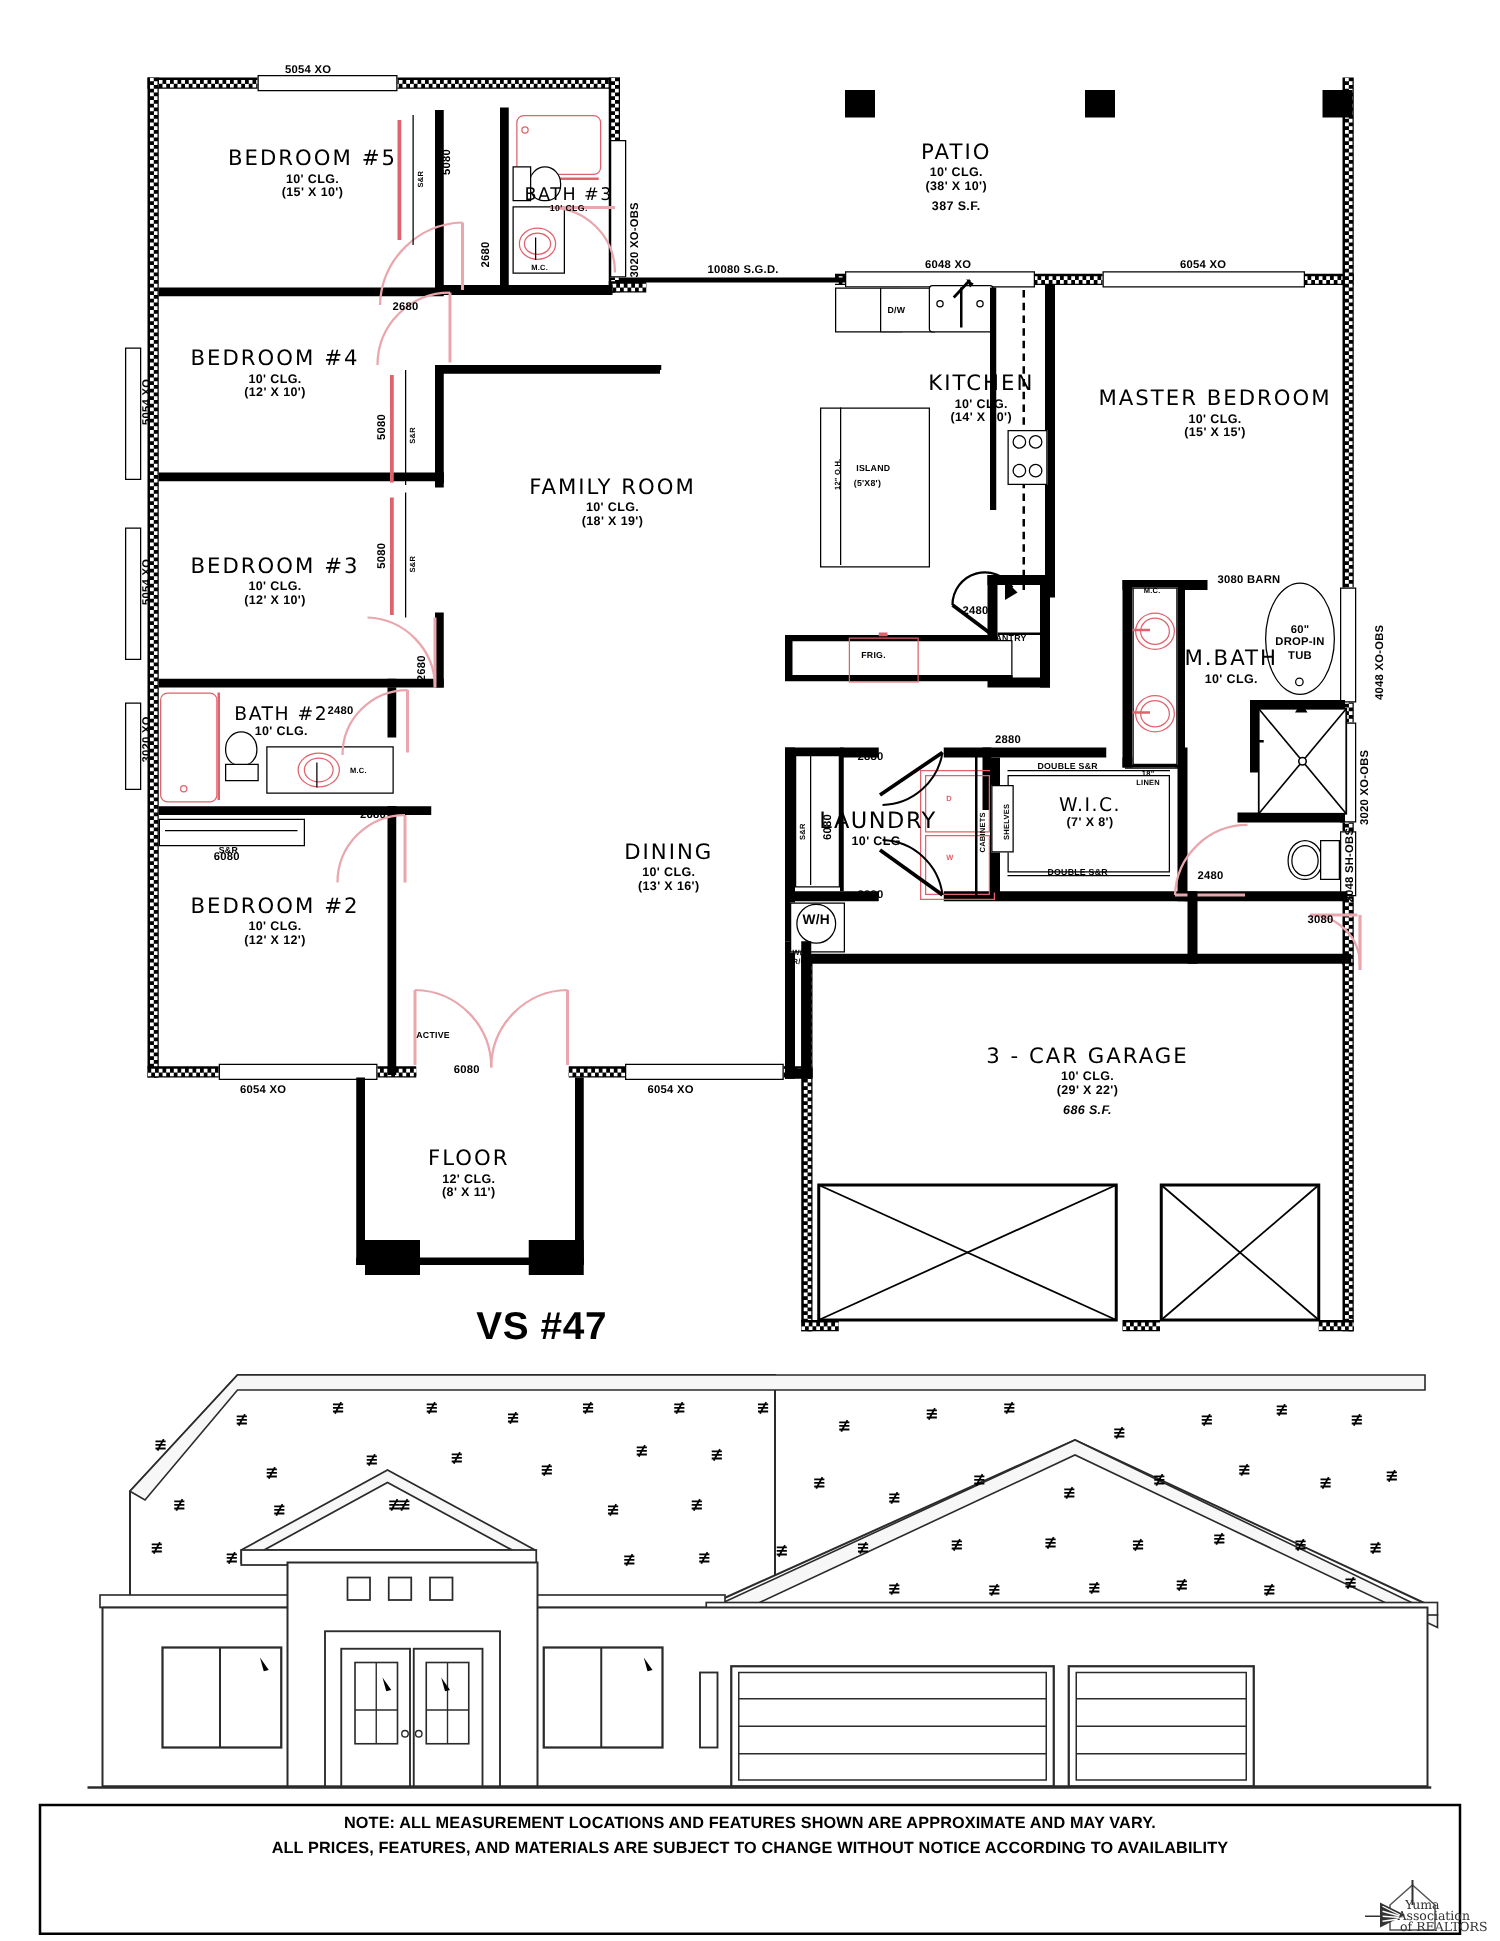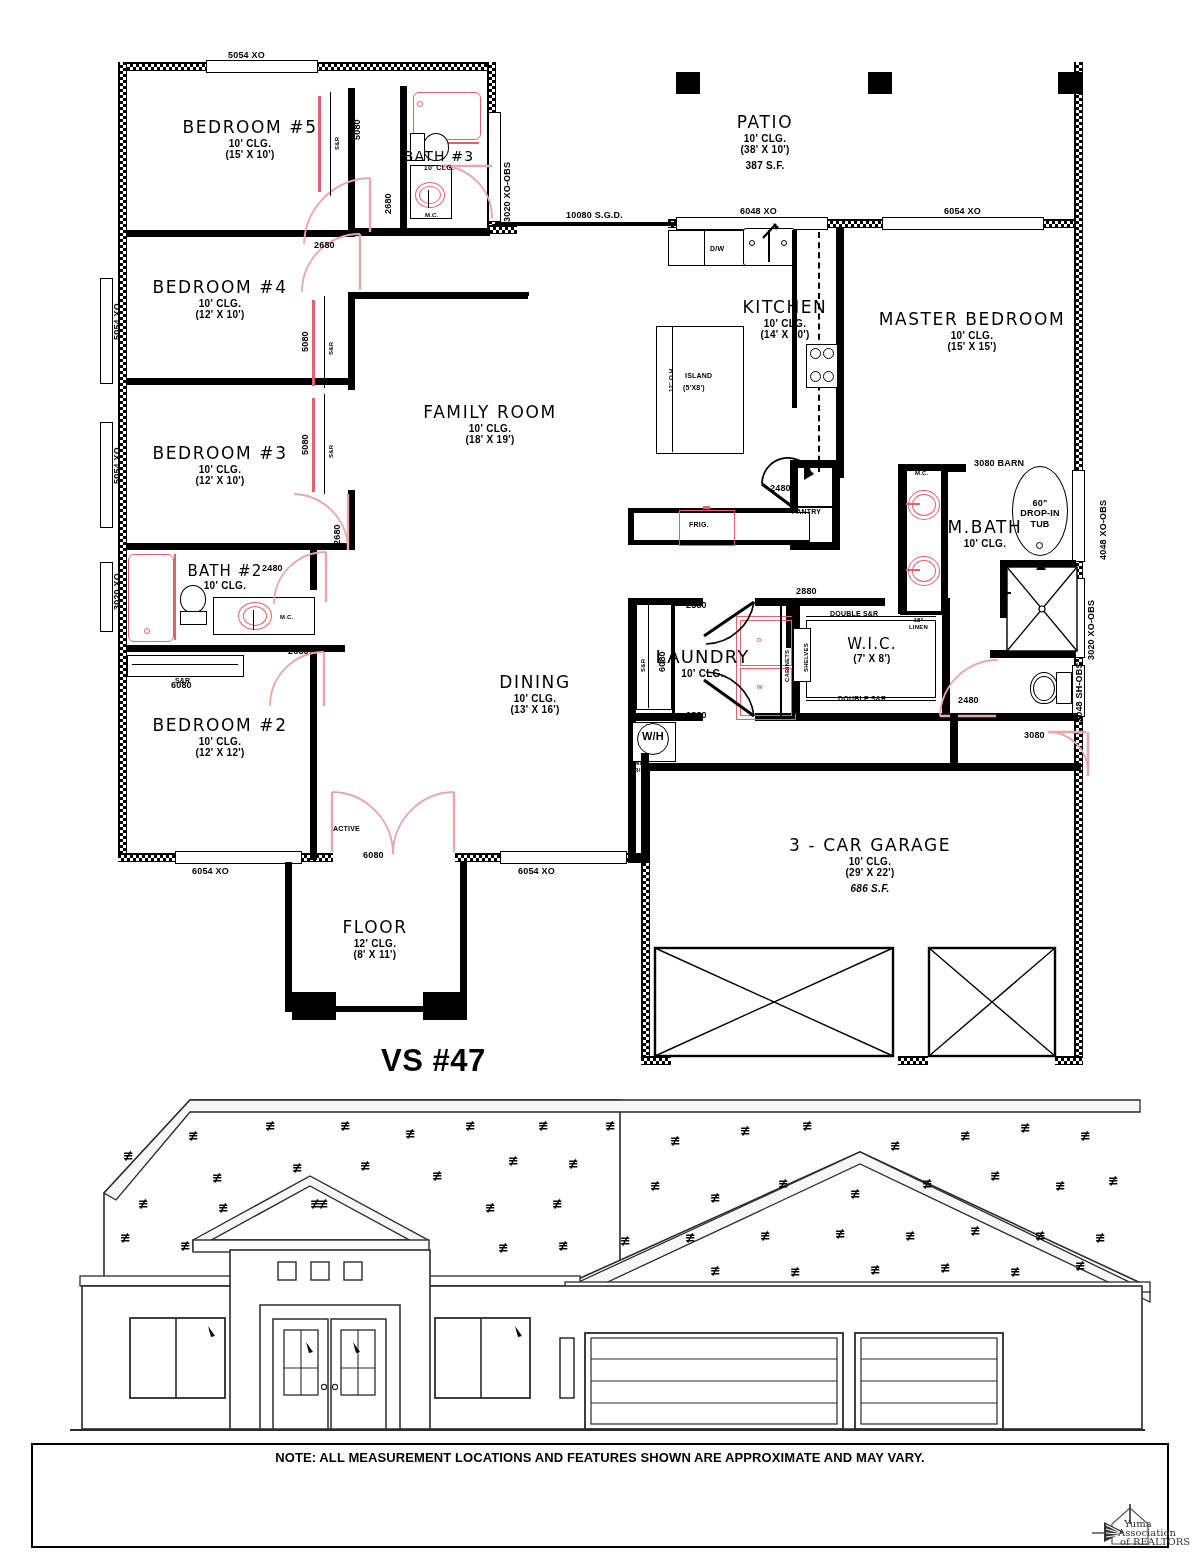--- a/index.html
+++ b/index.html
@@ -330,29 +330,29 @@
     <div class="rlabel" style="left:115px;top:444px;width:210px;">
       <div class="rname">BEDROOM #3</div>
       <div class="rsub">10' CLG.</div>
       <div class="rsub">(12' X 10')</div>
     </div>
     <div class="rlabel" style="left:115px;top:716px;width:210px;">
       <div class="rname">BEDROOM #2</div>
       <div class="rsub">10' CLG.</div>
       <div class="rsub">(12' X 12')</div>
     </div>
-    <div class="rlabel" style="left:384px;top:148px;width:110px;">
+    <div class="rlabel" style="left:400px;top:148px;width:110px;">
       <div class="rname sm" style="font-size:14px;">BATH #3</div>
       <div class="rsub" style="font-size:7px;">10' CLG.</div>
     </div>
     <div class="rlabel" style="left:150px;top:563px;width:150px;">
       <div class="rname sm">BATH #2</div>
       <div class="rsub">10' CLG.</div>
     </div>
-    <div class="rlabel" style="left:390px;top:403px;width:200px;">
+    <div class="rlabel" style="left:390px;top:381px;width:200px;">
       <div class="rname">FAMILY ROOM</div>
       <div class="rsub">10' CLG.</div>
       <div class="rsub">(18' X 19')</div>
     </div>
     <div class="rlabel" style="left:450px;top:673px;width:170px;">
       <div class="rname">DINING</div>
       <div class="rsub">10' CLG.</div>
       <div class="rsub">(13' X 16')</div>
     </div>
     <div class="rlabel" style="left:700px;top:298px;width:170px;">
@@ -430,21 +430,21 @@
     <div class="tag" style="left:740px;top:206px;">6048 XO</div>
     <div class="tag" style="left:944px;top:206px;">6054 XO</div>
     <div class="tag vert" style="left:112px;top:340px;transform:rotate(-90deg);">5054 XO</div>
     <div class="tag vert" style="left:112px;top:484px;transform:rotate(-90deg);">5054 XO</div>
     <div class="tag vert" style="left:112px;top:610px;transform:rotate(-90deg);">3020 XO</div>
     <div class="tag vert" style="left:502px;top:222px;transform:rotate(-90deg);">3020 XO-OBS</div>
     <div class="tag vert" style="left:1098px;top:560px;transform:rotate(-90deg);">4048 XO-OBS</div>
     <div class="tag vert" style="left:1086px;top:660px;transform:rotate(-90deg);">3020 XO-OBS</div>
     <div class="tag vert" style="left:1074px;top:722px;transform:rotate(-90deg);">2048 SH-OBS</div>
     <div class="tag" style="left:974px;top:458px;">3080 BARN</div>
-    <div class="tag" style="left:1024px;top:730px;text-align:right;">3080</div>
+    <div class="tag" style="left:1046px;top:730px;text-align:right;">3080</div>
     <div class="tag" style="left:192px;top:866px;">6054 XO</div>
     <div class="tag" style="left:518px;top:866px;">6054 XO</div>
     <div class="tag" style="left:363px;top:850px;">6080</div>
     <div class="tag" style="left:171px;top:680px;">6080</div>
     <div class="tag vert" style="left:657px;top:672px;transform:rotate(-90deg);">6080</div>
     <div class="tag tiny" style="left:722px;top:1046px;">16080 OVERHEAD DOOR</div>
     <div class="tag tiny" style="left:948px;top:1046px;">9080 OVERHEAD DOOR</div>
     <div class="tag" style="left:314px;top:240px;">2680</div>
     <div class="tag vert" style="left:383px;top:214px;transform:rotate(-90deg);">2680</div>
     <div class="tag vert" style="left:332px;top:545px;transform:rotate(-90deg);">2680</div>
@@ -596,20 +596,21 @@
           <text x="810" y="184">≢</text>
         <text x="880" y="182">≢</text>
           <text x="950" y="186">≢</text>
           <text x="1015" y="180">≢</text>
       </g>
     </svg>
   </div>
 
   <div id="titleblock">
     <div class="tb-note">NOTE: ALL MEASUREMENT LOCATIONS AND FEATURES SHOWN ARE APPROXIMATE AND MAY VARY.</div>
+    <div class="tb-note">ALL PRICES, FEATURES, AND MATERIALS ARE SUBJECT TO CHANGE WITHOUT NOTICE ACCORDING TO AVAILABILITY</div>
   </div>
 
   <div id="logo">
     <svg width="80" height="46" viewBox="0 0 80 46">
       <path d="M22 22 L40 6 L58 22 L58 42 L22 42 Z" fill="#fff" stroke="#555" stroke-width="1.2"></path>
       <line x1="40" y1="2" x2="40" y2="22" stroke="#333" stroke-width="1.6"></line>
       <g fill="#333">
         <path d="M14 20 L34 30 L14 40 Z"></path>
       </g>
       <g stroke="#fff" stroke-width="1.1">

